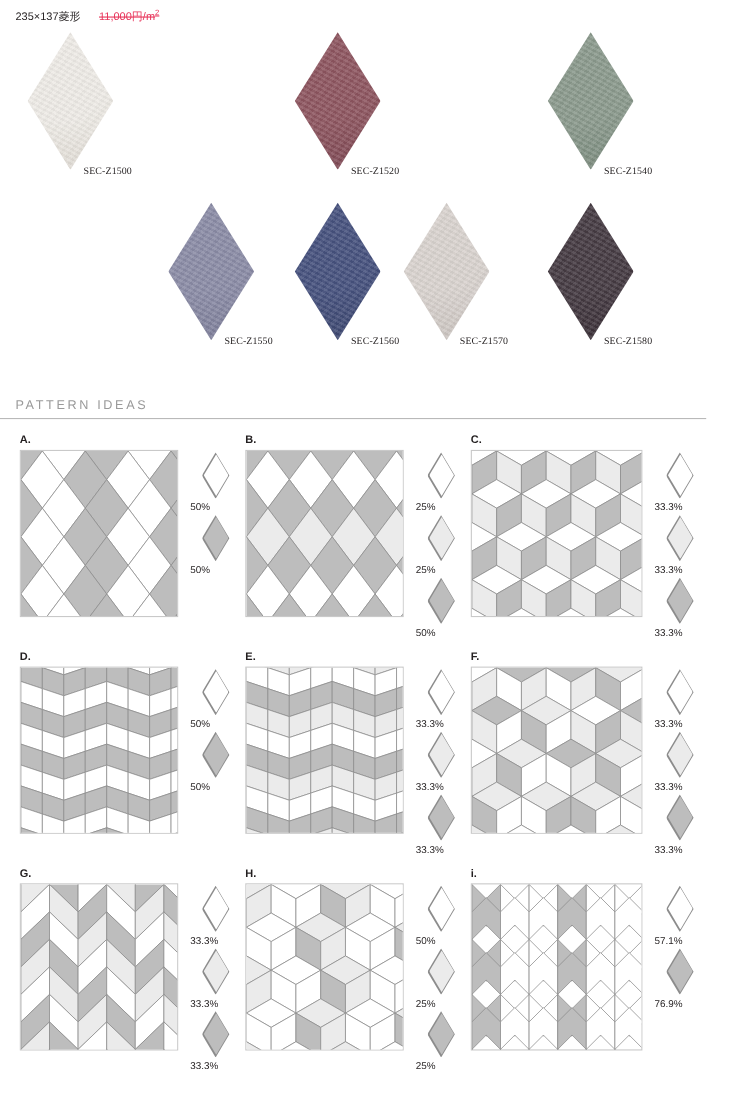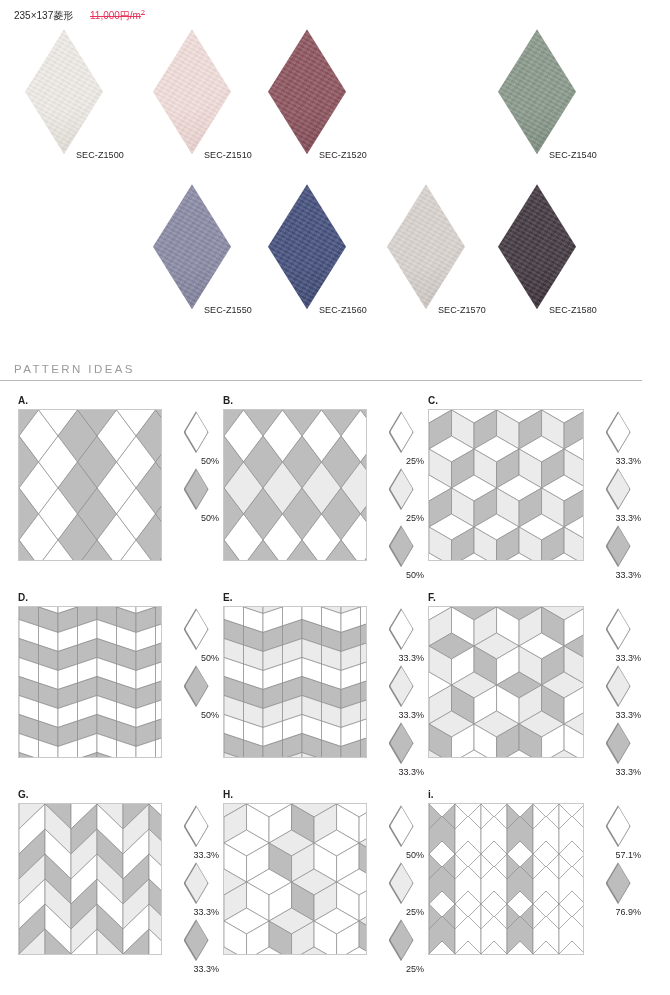--- a/index.html
+++ b/index.html
@@ -28,20 +28,21 @@
     text-decoration: line-through;
     margin-left: 14px;
   }
   .header .price sup { font-size: 7px; }
 
   
   .swatch-rows { margin-top: 6px; }
   .swatch-row {
     position: relative;
     height: 155px;
+    font-family: Liberation Serif, serif;
   }
   .swatch {
     position: absolute;
     top: 0;
     width: 100px;
     height: 155px;
   }
   .swatch .rhombus {
     position: absolute;
     left: 50%;
@@ -114,21 +115,21 @@
   }
   .pattern-art svg { display: block; }
 
   .legend {
     margin-left: 11px;
     padding-top: 2px;
   }
   .legend-item {
     position: relative;
     width: 46px;
-    text-align: right;
+    text-align: left;
   }
   .legend-item + .legend-item { margin-top: 2px; }
   .legend-dia {
     width: 25px;
     height: 42px;
     margin: 0 auto;
     -webkit-clip-path: polygon(50% 0%, 100% 50%, 50% 100%, 0% 50%);
     clip-path: polygon(50% 0%, 100% 50%, 50% 100%, 0% 50%);
     position: relative;
   }
@@ -154,26 +155,20 @@
 </div>
 
 <div class="swatch-rows">
   <div class="swatch-row" id="swrow0">
       <div class="swatch" style="left: 14px;">
         <div class="rhombus" style="background: radial-gradient(circle at 38% 30%, rgb(238, 235, 230) 0%, rgb(238, 235, 230) 45%, rgb(221, 216, 209) 100%);">
           <div class="tex" style="background: repeating-linear-gradient(28deg, rgba(255, 255, 255, 0.16) 0px, rgba(255, 255, 255, 0.16) 2px, rgba(0, 0, 0, 0.05) 2px, rgba(0, 0, 0, 0.05) 4px), repeating-linear-gradient(-52deg, rgba(255, 255, 255, 0.1) 0px, rgba(255, 255, 255, 0.1) 3px, rgba(0, 0, 0, 0.04) 3px, rgba(0, 0, 0, 0.04) 6px);"></div>
         </div>
         <div class="code">SEC-Z1500</div>
       </div>
-      <div class="swatch" style="left: 142px;">
-        <div class="rhombus" style="background: radial-gradient(circle at 38% 30%, rgb(240, 221, 218) 0%, rgb(240, 221, 218) 45%, rgb(230, 203, 200) 100%);">
-          <div class="tex" style="background: repeating-linear-gradient(28deg, rgba(255, 255, 255, 0.16) 0px, rgba(255, 255, 255, 0.16) 2px, rgba(0, 0, 0, 0.05) 2px, rgba(0, 0, 0, 0.05) 4px), repeating-linear-gradient(-52deg, rgba(255, 255, 255, 0.1) 0px, rgba(255, 255, 255, 0.1) 3px, rgba(0, 0, 0, 0.04) 3px, rgba(0, 0, 0, 0.04) 6px);"></div>
-        </div>
-        <div class="code">SEC-Z1510</div>
-      </div>
       <div class="swatch" style="left: 257px;">
         <div class="rhombus" style="background: radial-gradient(circle at 38% 30%, rgb(142, 86, 96) 0%, rgb(142, 86, 96) 45%, rgb(124, 71, 83) 100%);">
           <div class="tex" style="background: repeating-linear-gradient(28deg, rgba(255, 255, 255, 0.16) 0px, rgba(255, 255, 255, 0.16) 2px, rgba(0, 0, 0, 0.05) 2px, rgba(0, 0, 0, 0.05) 4px), repeating-linear-gradient(-52deg, rgba(255, 255, 255, 0.1) 0px, rgba(255, 255, 255, 0.1) 3px, rgba(0, 0, 0, 0.04) 3px, rgba(0, 0, 0, 0.04) 6px);"></div>
         </div>
         <div class="code">SEC-Z1520</div>
       </div>
       <div class="swatch" style="left: 487px;">
         <div class="rhombus" style="background: radial-gradient(circle at 38% 30%, rgb(139, 154, 141) 0%, rgb(139, 154, 141) 45%, rgb(120, 136, 123) 100%);">
           <div class="tex" style="background: repeating-linear-gradient(28deg, rgba(255, 255, 255, 0.16) 0px, rgba(255, 255, 255, 0.16) 2px, rgba(0, 0, 0, 0.05) 2px, rgba(0, 0, 0, 0.05) 4px), repeating-linear-gradient(-52deg, rgba(255, 255, 255, 0.1) 0px, rgba(255, 255, 255, 0.1) 3px, rgba(0, 0, 0, 0.04) 3px, rgba(0, 0, 0, 0.04) 6px);"></div>
         </div>
@@ -186,21 +181,21 @@
           <div class="tex" style="background: repeating-linear-gradient(28deg, rgba(255, 255, 255, 0.16) 0px, rgba(255, 255, 255, 0.16) 2px, rgba(0, 0, 0, 0.05) 2px, rgba(0, 0, 0, 0.05) 4px), repeating-linear-gradient(-52deg, rgba(255, 255, 255, 0.1) 0px, rgba(255, 255, 255, 0.1) 3px, rgba(0, 0, 0, 0.04) 3px, rgba(0, 0, 0, 0.04) 6px);"></div>
         </div>
         <div class="code">SEC-Z1550</div>
       </div>
       <div class="swatch" style="left: 257px;">
         <div class="rhombus" style="background: radial-gradient(circle at 38% 30%, rgb(71, 82, 126) 0%, rgb(71, 82, 126) 45%, rgb(59, 69, 109) 100%);">
           <div class="tex" style="background: repeating-linear-gradient(28deg, rgba(255, 255, 255, 0.16) 0px, rgba(255, 255, 255, 0.16) 2px, rgba(0, 0, 0, 0.05) 2px, rgba(0, 0, 0, 0.05) 4px), repeating-linear-gradient(-52deg, rgba(255, 255, 255, 0.1) 0px, rgba(255, 255, 255, 0.1) 3px, rgba(0, 0, 0, 0.04) 3px, rgba(0, 0, 0, 0.04) 6px);"></div>
         </div>
         <div class="code">SEC-Z1560</div>
       </div>
-      <div class="swatch" style="left: 376px;">
+      <div class="swatch" style="left: 356px;">
         <div class="rhombus" style="background: radial-gradient(circle at 38% 30%, rgb(217, 211, 207) 0%, rgb(217, 211, 207) 45%, rgb(200, 193, 189) 100%);">
           <div class="tex" style="background: repeating-linear-gradient(28deg, rgba(255, 255, 255, 0.16) 0px, rgba(255, 255, 255, 0.16) 2px, rgba(0, 0, 0, 0.05) 2px, rgba(0, 0, 0, 0.05) 4px), repeating-linear-gradient(-52deg, rgba(255, 255, 255, 0.1) 0px, rgba(255, 255, 255, 0.1) 3px, rgba(0, 0, 0, 0.04) 3px, rgba(0, 0, 0, 0.04) 6px);"></div>
         </div>
         <div class="code">SEC-Z1570</div>
       </div>
       <div class="swatch" style="left: 487px;">
         <div class="rhombus" style="background: radial-gradient(circle at 38% 30%, rgb(70, 59, 67) 0%, rgb(70, 59, 67) 45%, rgb(56, 46, 53) 100%);">
           <div class="tex" style="background: repeating-linear-gradient(28deg, rgba(255, 255, 255, 0.16) 0px, rgba(255, 255, 255, 0.16) 2px, rgba(0, 0, 0, 0.05) 2px, rgba(0, 0, 0, 0.05) 4px), repeating-linear-gradient(-52deg, rgba(255, 255, 255, 0.1) 0px, rgba(255, 255, 255, 0.1) 3px, rgba(0, 0, 0, 0.04) 3px, rgba(0, 0, 0, 0.04) 6px);"></div>
         </div>
         <div class="code">SEC-Z1580</div>

